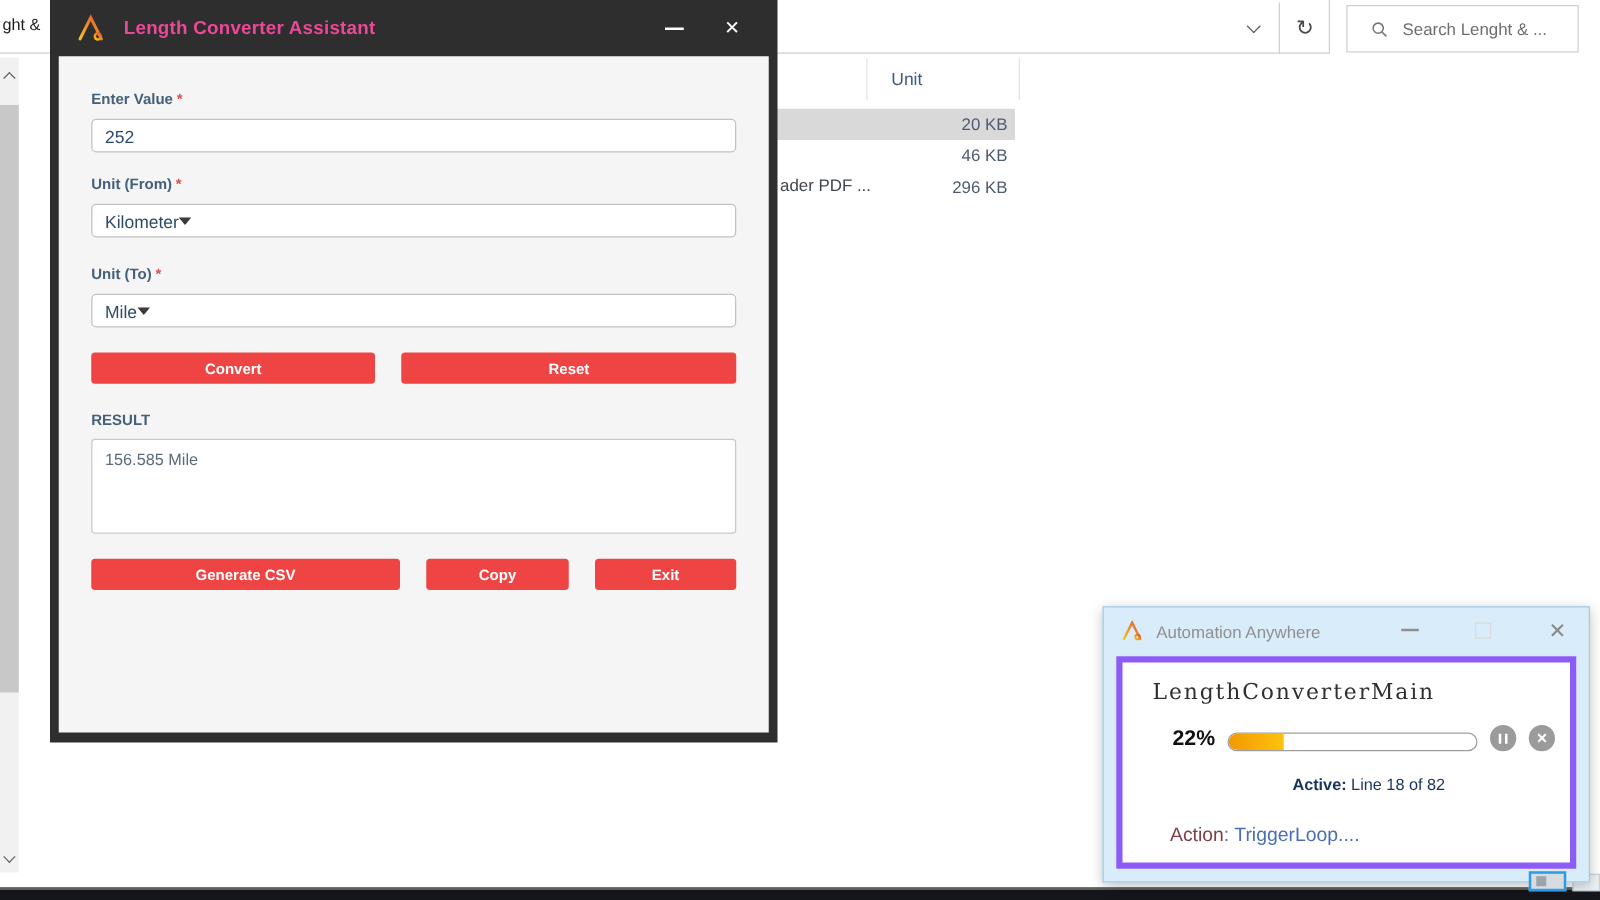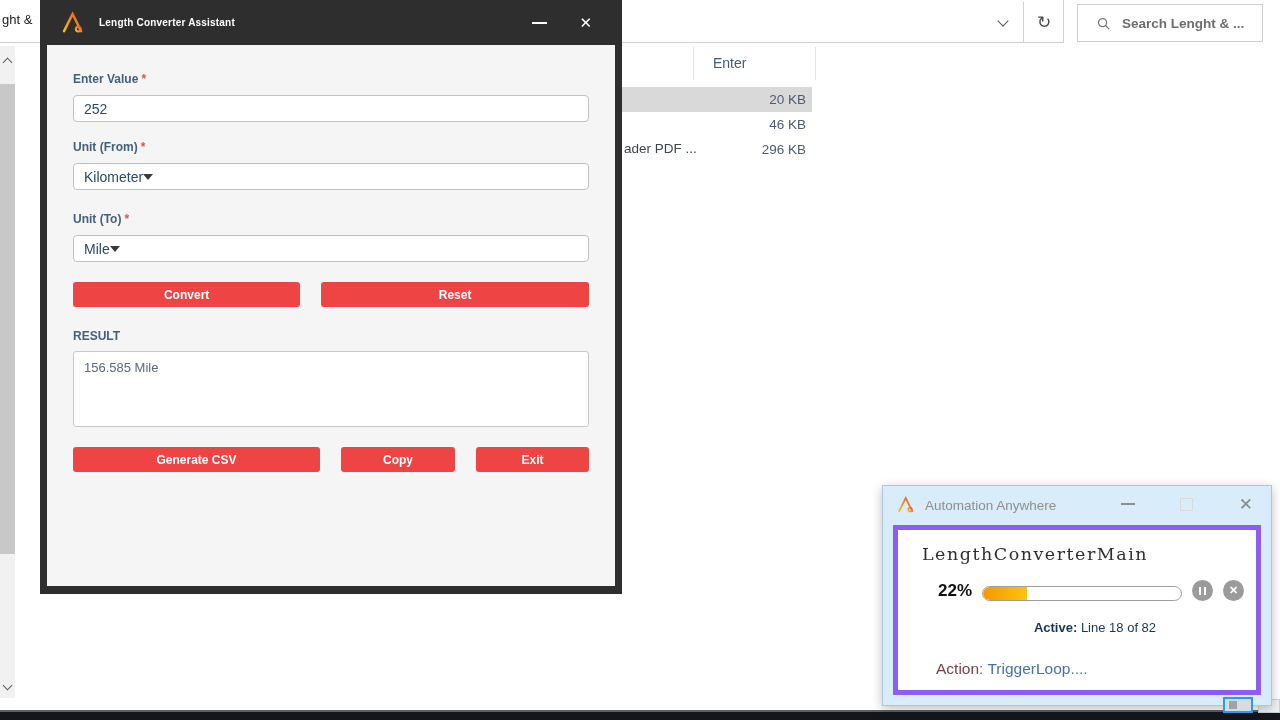--- a/index.html
+++ b/index.html
@@ -13,21 +13,21 @@
   .addr-chevron { position:absolute; left:999px; top:17px; width:8px; height:8px;
                   border-right:1.6px solid #5a5a5a; border-bottom:1.6px solid #5a5a5a;
                   transform:rotate(45deg); z-index:2; }
   .addr-sep { position:absolute; left:1023px; top:2px; width:1px; height:41px; background:#d0d0d0; z-index:2; }
   .refresh-btn { position:absolute; left:1026px; top:4px; width:36px; height:37px; z-index:2;
                  display:flex; align-items:center; justify-content:center;
                  font-size:17px; color:#4a4a4a; }
   .search-box { position:absolute; left:1077px; top:4px; width:186px; height:38px;
                 border:1px solid #cfcfcf; background:#fff; z-index:2;
                 display:flex; align-items:center; padding-left:18px; gap:11px; }
-  .search-text { font-size:13.5px; color:#6e6e6e; white-space:nowrap;font-weight:bold; }
+  .search-text { font-size:13.5px; color:#6e6e6e; white-space:nowrap; }
 
   .col-sep { position:absolute; width:1px; height:33px; top:47px; background:#e3e3e3; z-index:1; }
   .size-header { position:absolute; left:713px; top:55px; font-size:14px; color:#3f5a84; z-index:1; }
 
   .row-highlight { position:absolute; left:598px; top:87px; width:214px; height:25px;
                    background:#d9d9d9; z-index:1; }
   .size-cell { position:absolute; left:660px; width:146px; height:25px; text-align:right;
                font-size:13.5px; color:#4e5b73; z-index:2; line-height:25px; }
   .name-cell { position:absolute; left:624px; top:141px; font-size:13.5px; color:#3f454e;
                z-index:2; white-space:nowrap; }
@@ -38,21 +38,21 @@
   .sb-arrow { position:absolute; left:3.5px; width:7px; height:7px;
               border-right:1.6px solid #5f5f5f; border-bottom:1.6px solid #5f5f5f; }
   .sb-up { top:13px; transform:rotate(-135deg); }
   .sb-down { top:636px; transform:rotate(45deg); }
   .sb-thumb { position:absolute; left:0; top:38px; width:15px; height:470px; background:#c8c8c8; }
 
   
   .dialog { position:absolute; left:40px; top:0; width:582px; height:594px;
             background:#2e2e2e; z-index:20; }
   .dlg-title { height:45px; display:flex; align-items:center; padding-left:20px; gap:13px; }
-  .dlg-title-text { color:#ffffff; font-weight:bold; font-size:10px; letter-spacing:.2px; }
+  .dlg-title-text { color:#ec4899; font-weight:bold; font-size:15px; letter-spacing:.2px; }
   .dlg-controls { position:absolute; top:0; right:30px; height:45px;
                   display:flex; align-items:center; gap:32px; }
   .dlg-min { width:15px; height:2px; background:#ffffff; display:inline-block; }
   .dlg-close { color:#ffffff; font-size:15px; line-height:1; }
   .dlg-body { position:absolute; left:7px; right:7px; top:45px; bottom:8px;
               background:#f5f5f5; padding:0 26px; overflow:hidden; }
 
   .fld-label { font-size:12px; font-weight:bold; color:#44607a; }
   .req { color:#d9534f; margin-left:3px; }
   .txt-input, .sel-input {
@@ -126,21 +126,21 @@
 <div class="search-box">
   <svg width="15" height="15" viewBox="0 0 24 24">
     <circle cx="10.5" cy="10.5" r="6.5" fill="none" stroke="#757575" stroke-width="2"></circle>
     <line x1="15.3" y1="15.3" x2="21" y2="21" stroke="#757575" stroke-width="2"></line>
   </svg>
   <span class="search-text">Search Lenght &amp; ...</span>
 </div>
 
 <div class="col-sep" style="left:693px"></div>
 <div class="col-sep" style="left:815px"></div>
-<div class="size-header">Enter</div>
+<div class="size-header">Unit</div>
 
 <div class="row-highlight"></div>
 <div class="size-cell" style="top:87px">20 KB</div>
 <div class="size-cell" style="top:112px">46 KB</div>
 <div class="size-cell" style="top:137px">296 KB</div>
 <div class="name-cell">ader PDF ...</div>
 
 <div class="scrollbar">
   <span class="sb-arrow sb-up"></span>
   <div class="sb-thumb"></div>

